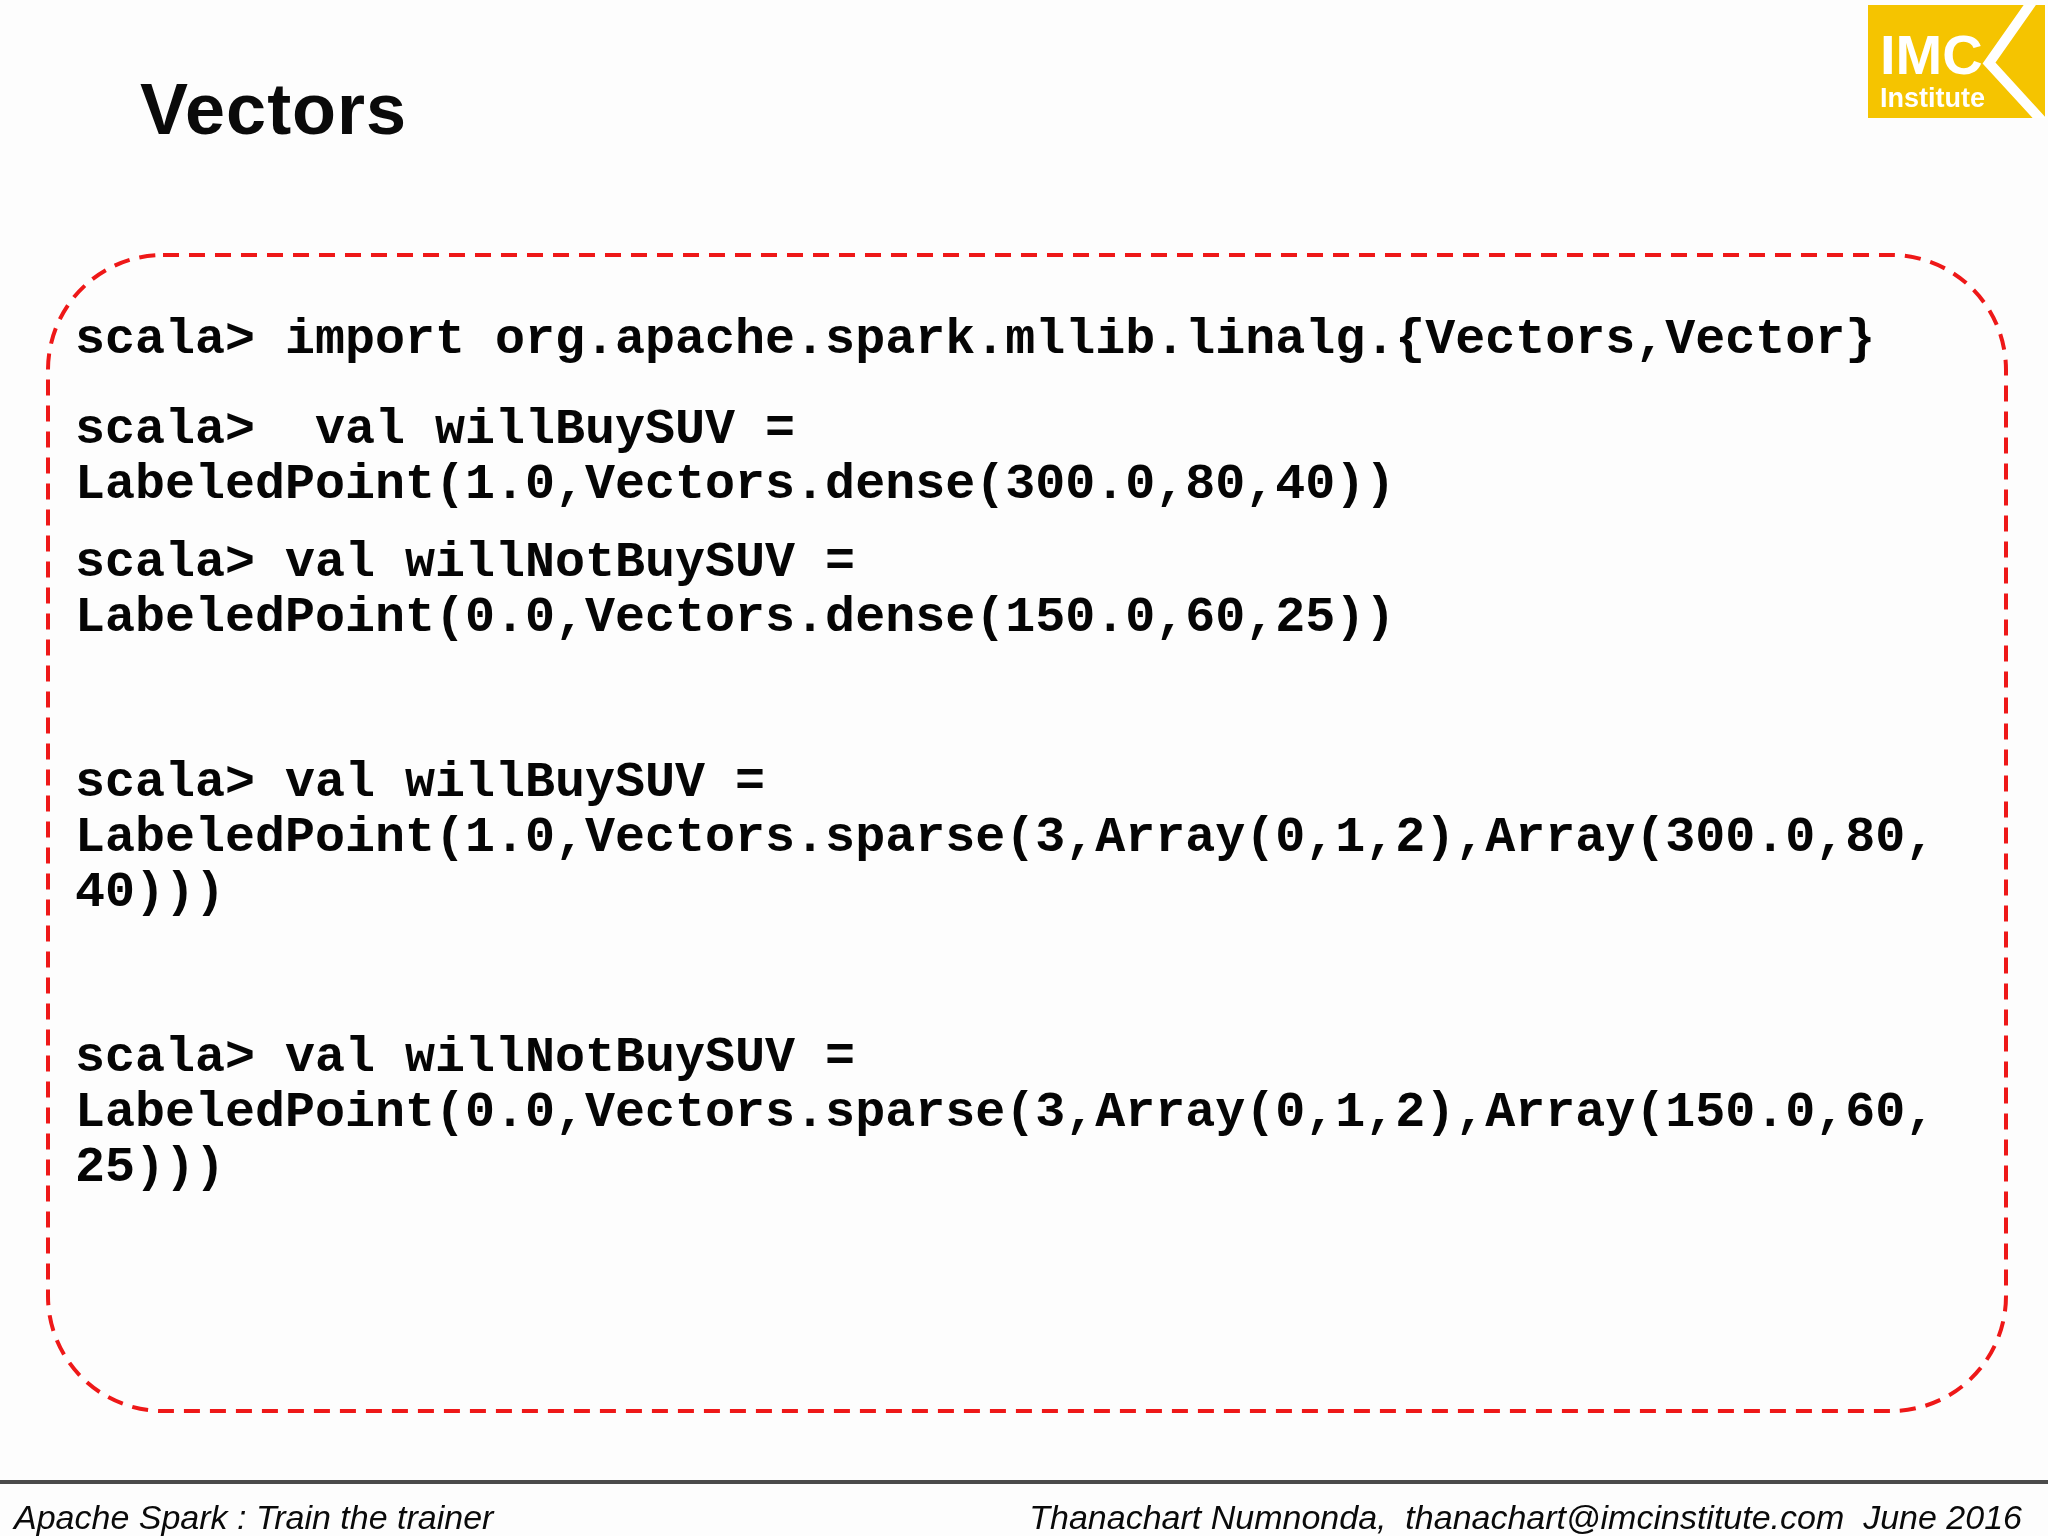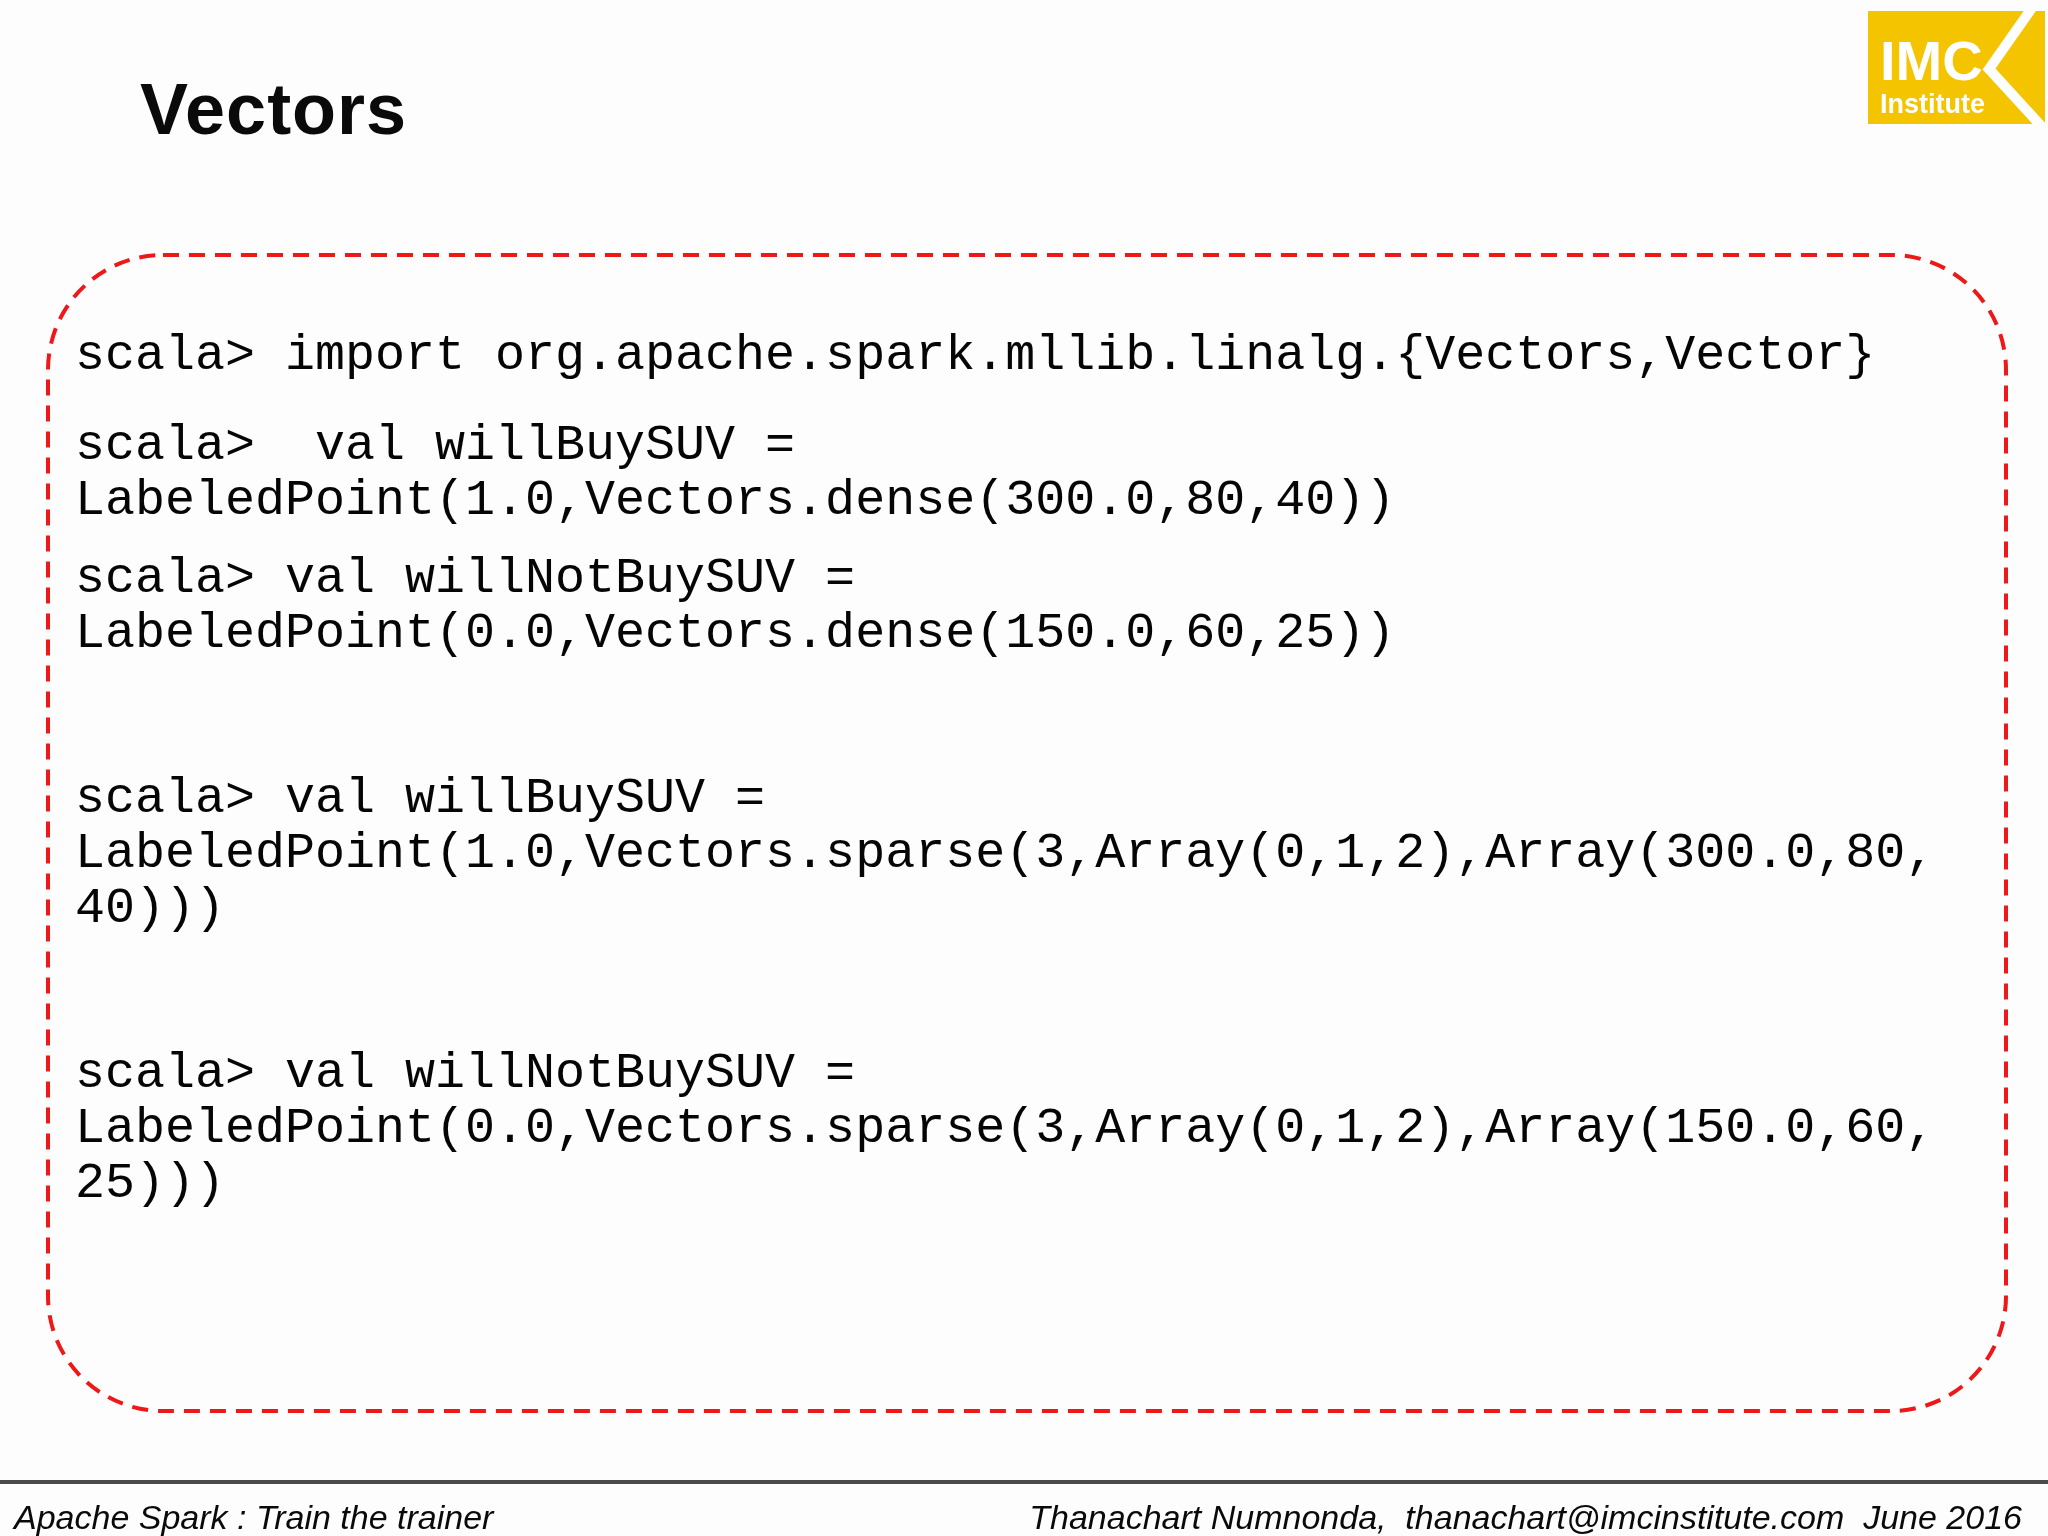--- a/index.html
+++ b/index.html
@@ -7,30 +7,30 @@
     width:2048px;height:1536px;position:relative;overflow:hidden;
     background:#fdfdfd;
     font-family:"Liberation Sans",sans-serif;
   }
   .slide-title{
     position:absolute;left:140px;top:68px;
     font-size:72px;font-weight:bold;color:#0a0a0a;
     letter-spacing:1px;
   }
   
-  .logo{position:absolute;left:1868px;top:11px;width:177px;height:145px;}
+  .logo{position:absolute;left:1868px;top:5px;width:177px;height:145px;}
   .logo svg{display:block;}
   
   .code-box{position:absolute;left:45px;top:252px;width:1964px;height:1162px;}
   .code-box svg{display:block;}
   
   .code-content{
-    position:absolute;left:75px;top:328px;width:1930px;
+    position:absolute;left:75px;top:312px;width:1930px;
     font-family:"Liberation Mono","DejaVu Sans Mono",monospace;
-    font-weight:normal;font-size:50px;line-height:55px;color:#050505;
+    font-weight:bold;font-size:50px;line-height:55px;color:#050505;
   }
   .code-paragraph{white-space:pre-wrap;margin:0;}
   .code-paragraph:nth-of-type(1){margin-bottom:35px;}
   .code-paragraph:nth-of-type(2){margin-bottom:23px;}
   .code-paragraph:nth-of-type(3){margin-bottom:110px;}
   .code-paragraph:nth-of-type(4){margin-bottom:110px;}
   .code-paragraph:nth-of-type(5){margin-bottom:107px;}
   
   .footer-divider{
     position:absolute;left:0;top:1480px;width:2048px;height:4px;

